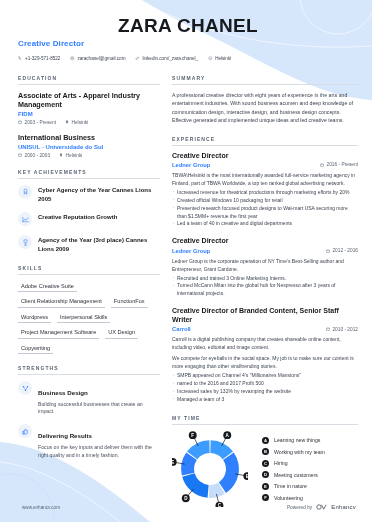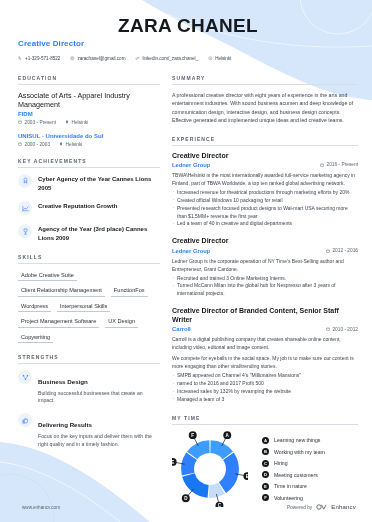--- a/index.html
+++ b/index.html
@@ -23,21 +23,21 @@
 
   .cols { display:flex; gap:12px; margin-top:14px; }
   .left { width:142px; flex:none; }
   .right { flex:1; }
 
   .sec-title { font-size:5px; letter-spacing:1.1px; color:#5a6472; font-weight:bold;
                border-bottom:1px solid #d9dde3; padding-bottom:3px; margin-bottom:6px; text-transform:uppercase; }
   .sec { margin-bottom:11px; }
 
   .edu-item { margin-bottom:8px; }
-  .edu-deg { font-size:7.2px; font-weight:normal; color:#16191d; line-height:1.25; }
+  .edu-deg { font-size:7.2px; font-weight:bold; color:#16191d; line-height:1.25; }
   .edu-school { font-size:6px; color:#2f7fff; font-weight:bold; margin-top:2px; }
   .edu-meta { display:flex; gap:9px; margin-top:3px; }
   .meta { display:flex; align-items:center; gap:2.5px; font-size:4.8px; color:#5a6472; }
 
   .ach { display:flex; gap:6px; margin-bottom:9px; align-items:flex-start; }
   .ach-ic { width:14px; height:14px; border-radius:50%; background:#eef3fb; flex:none;
             display:flex; align-items:center; justify-content:center; }
   .ach-tx { font-size:6px; color:#16191d; line-height:1.45; font-weight:bold; padding-top:1px; }
 
   .tags { display:flex; flex-wrap:wrap; gap:4px 6px; }
@@ -147,20 +147,21 @@
               <svg width="4" height="4" viewBox="0 0 16 16">
                   <path d="M8 1.5c2.5 0 4.5 2 4.5 4.5 0 3.2-4.5 8.5-4.5 8.5S3.5 9.2 3.5 6c0-2.5 2-4.5 4.5-4.5z" fill="#5a6472"></path>
                   <circle cx="8" cy="6" r="1.6" fill="#fff"></circle>
                 </svg>
               <span>Helsinki</span>
             </span>
           </div>
         </div>
 
         <div class="edu-item">
+          <div class="edu-deg">International Business</div>
           <div class="edu-school">UNISUL - Universidade do Sul</div>
           <div class="edu-meta">
             <span class="meta">
               <svg width="4" height="4" viewBox="0 0 16 16">
                   <rect x="2" y="3" width="12" height="11" rx="1" fill="#5a6472"></rect>
                   <rect x="3.5" y="5.5" width="9" height="7" fill="#fff"></rect>
                 </svg>
               <span>2000 - 2003</span>
             </span>
             <span class="meta">

